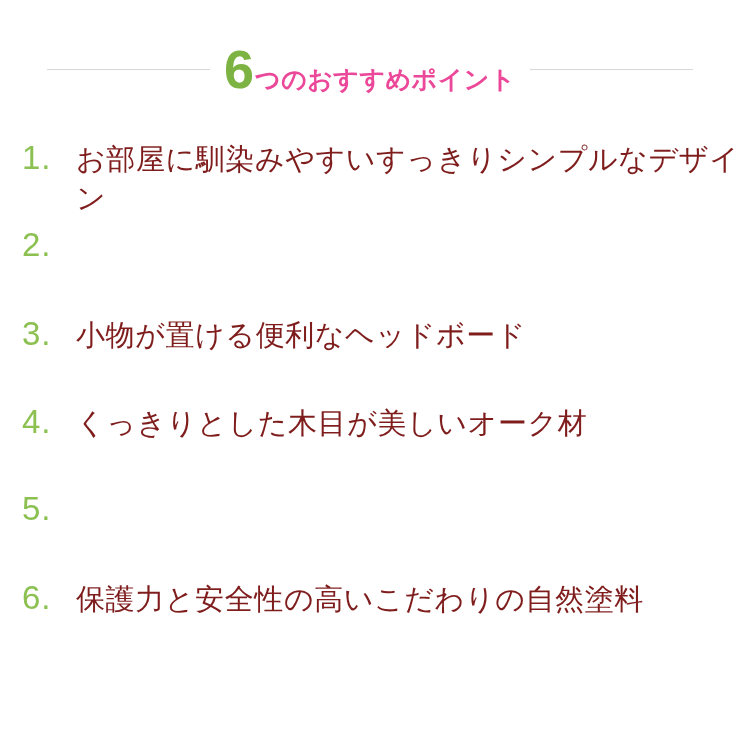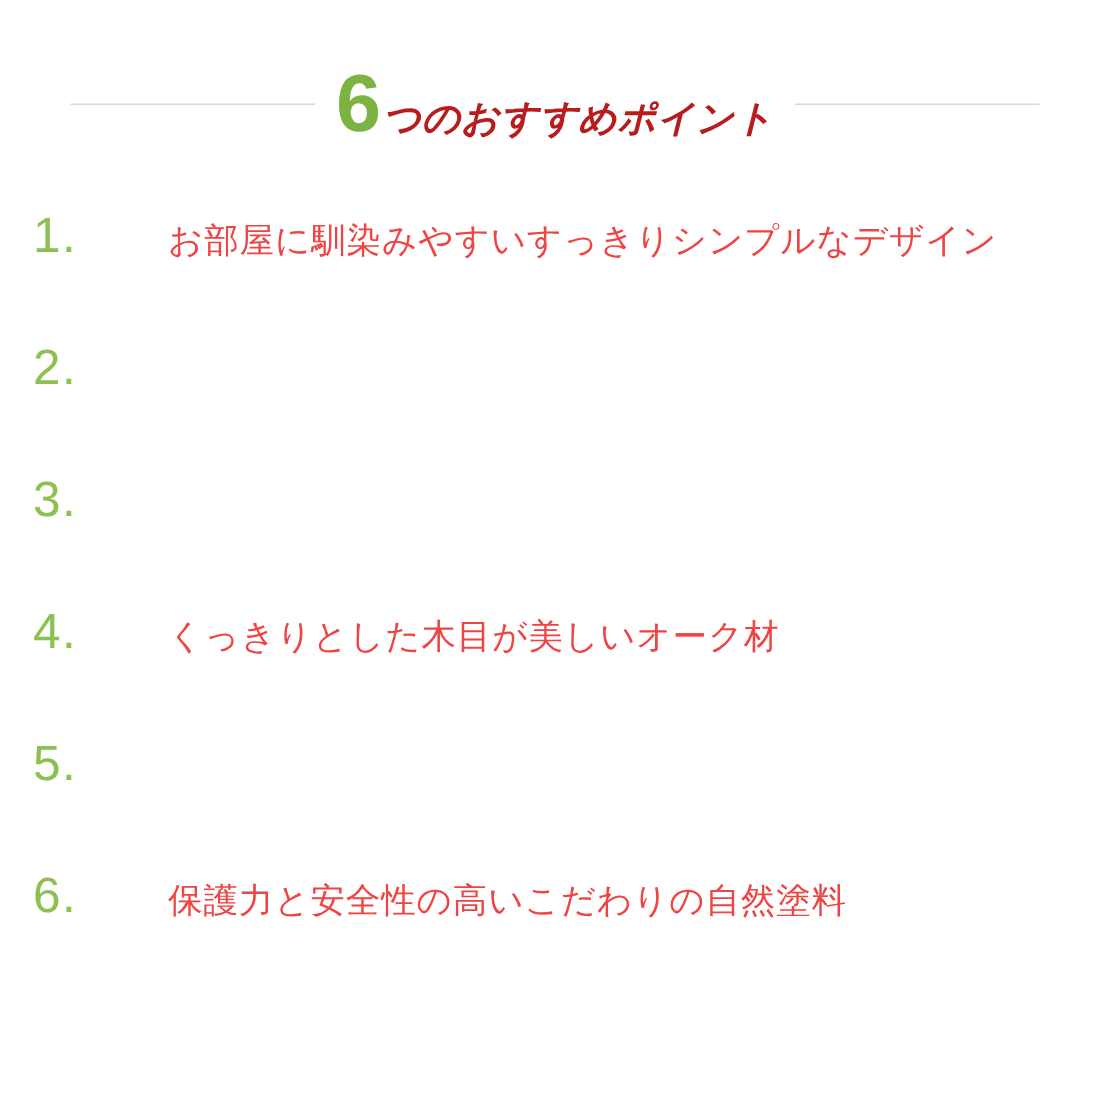--- a/index.html
+++ b/index.html
@@ -48,24 +48,23 @@
     font-size: 54px;
     line-height: 1;
     font-weight: bold;
     color: #7cb342;
     letter-spacing: -1px;
   }
   .heading-label {
     font-size: 25px;
     line-height: 1;
     font-weight: bold;
-    color: #b91c1c;
+    color: #ec4899;
     letter-spacing: 0.5px;
     margin-left: 2px;
-    font-style: italic;
   }
 
   
   .point-list {
     position: absolute;
     left: 0;
     top: 140px;
     width: 740px;
   }
   .point-row {
@@ -77,25 +76,24 @@
   }
   .point-num {
     flex: 0 0 54px;
     font-size: 33px;
     line-height: 1;
     color: #8cc152;
     font-weight: normal;
     letter-spacing: 1px;
   }
   .point-text {
-    font-size: 23px;
+    font-size: 29px;
     line-height: 1.35;
-    color: #ef4444;
+    color: #7f1d1d;
     letter-spacing: 0.6px;
-    margin-left: 36px;
   }
 
   
   .bottom-space {
     position: absolute;
     left: 0;
     bottom: 0;
     width: 740px;
     height: 60px;
   }
@@ -120,20 +118,21 @@
       <span class="point-num">1.</span>
       <span class="point-text">お部屋に馴染みやすいすっきりシンプルなデザイン</span>
     </div>
 
     <div class="point-row">
       <span class="point-num">2.</span>
     </div>
 
     <div class="point-row">
       <span class="point-num">3.</span>
+      <span class="point-text">小物が置ける便利なヘッドボード</span>
     </div>
 
     <div class="point-row">
       <span class="point-num">4.</span>
       <span class="point-text">くっきりとした木目が美しいオーク材</span>
     </div>
 
     <div class="point-row">
       <span class="point-num">5.</span>
     </div>

